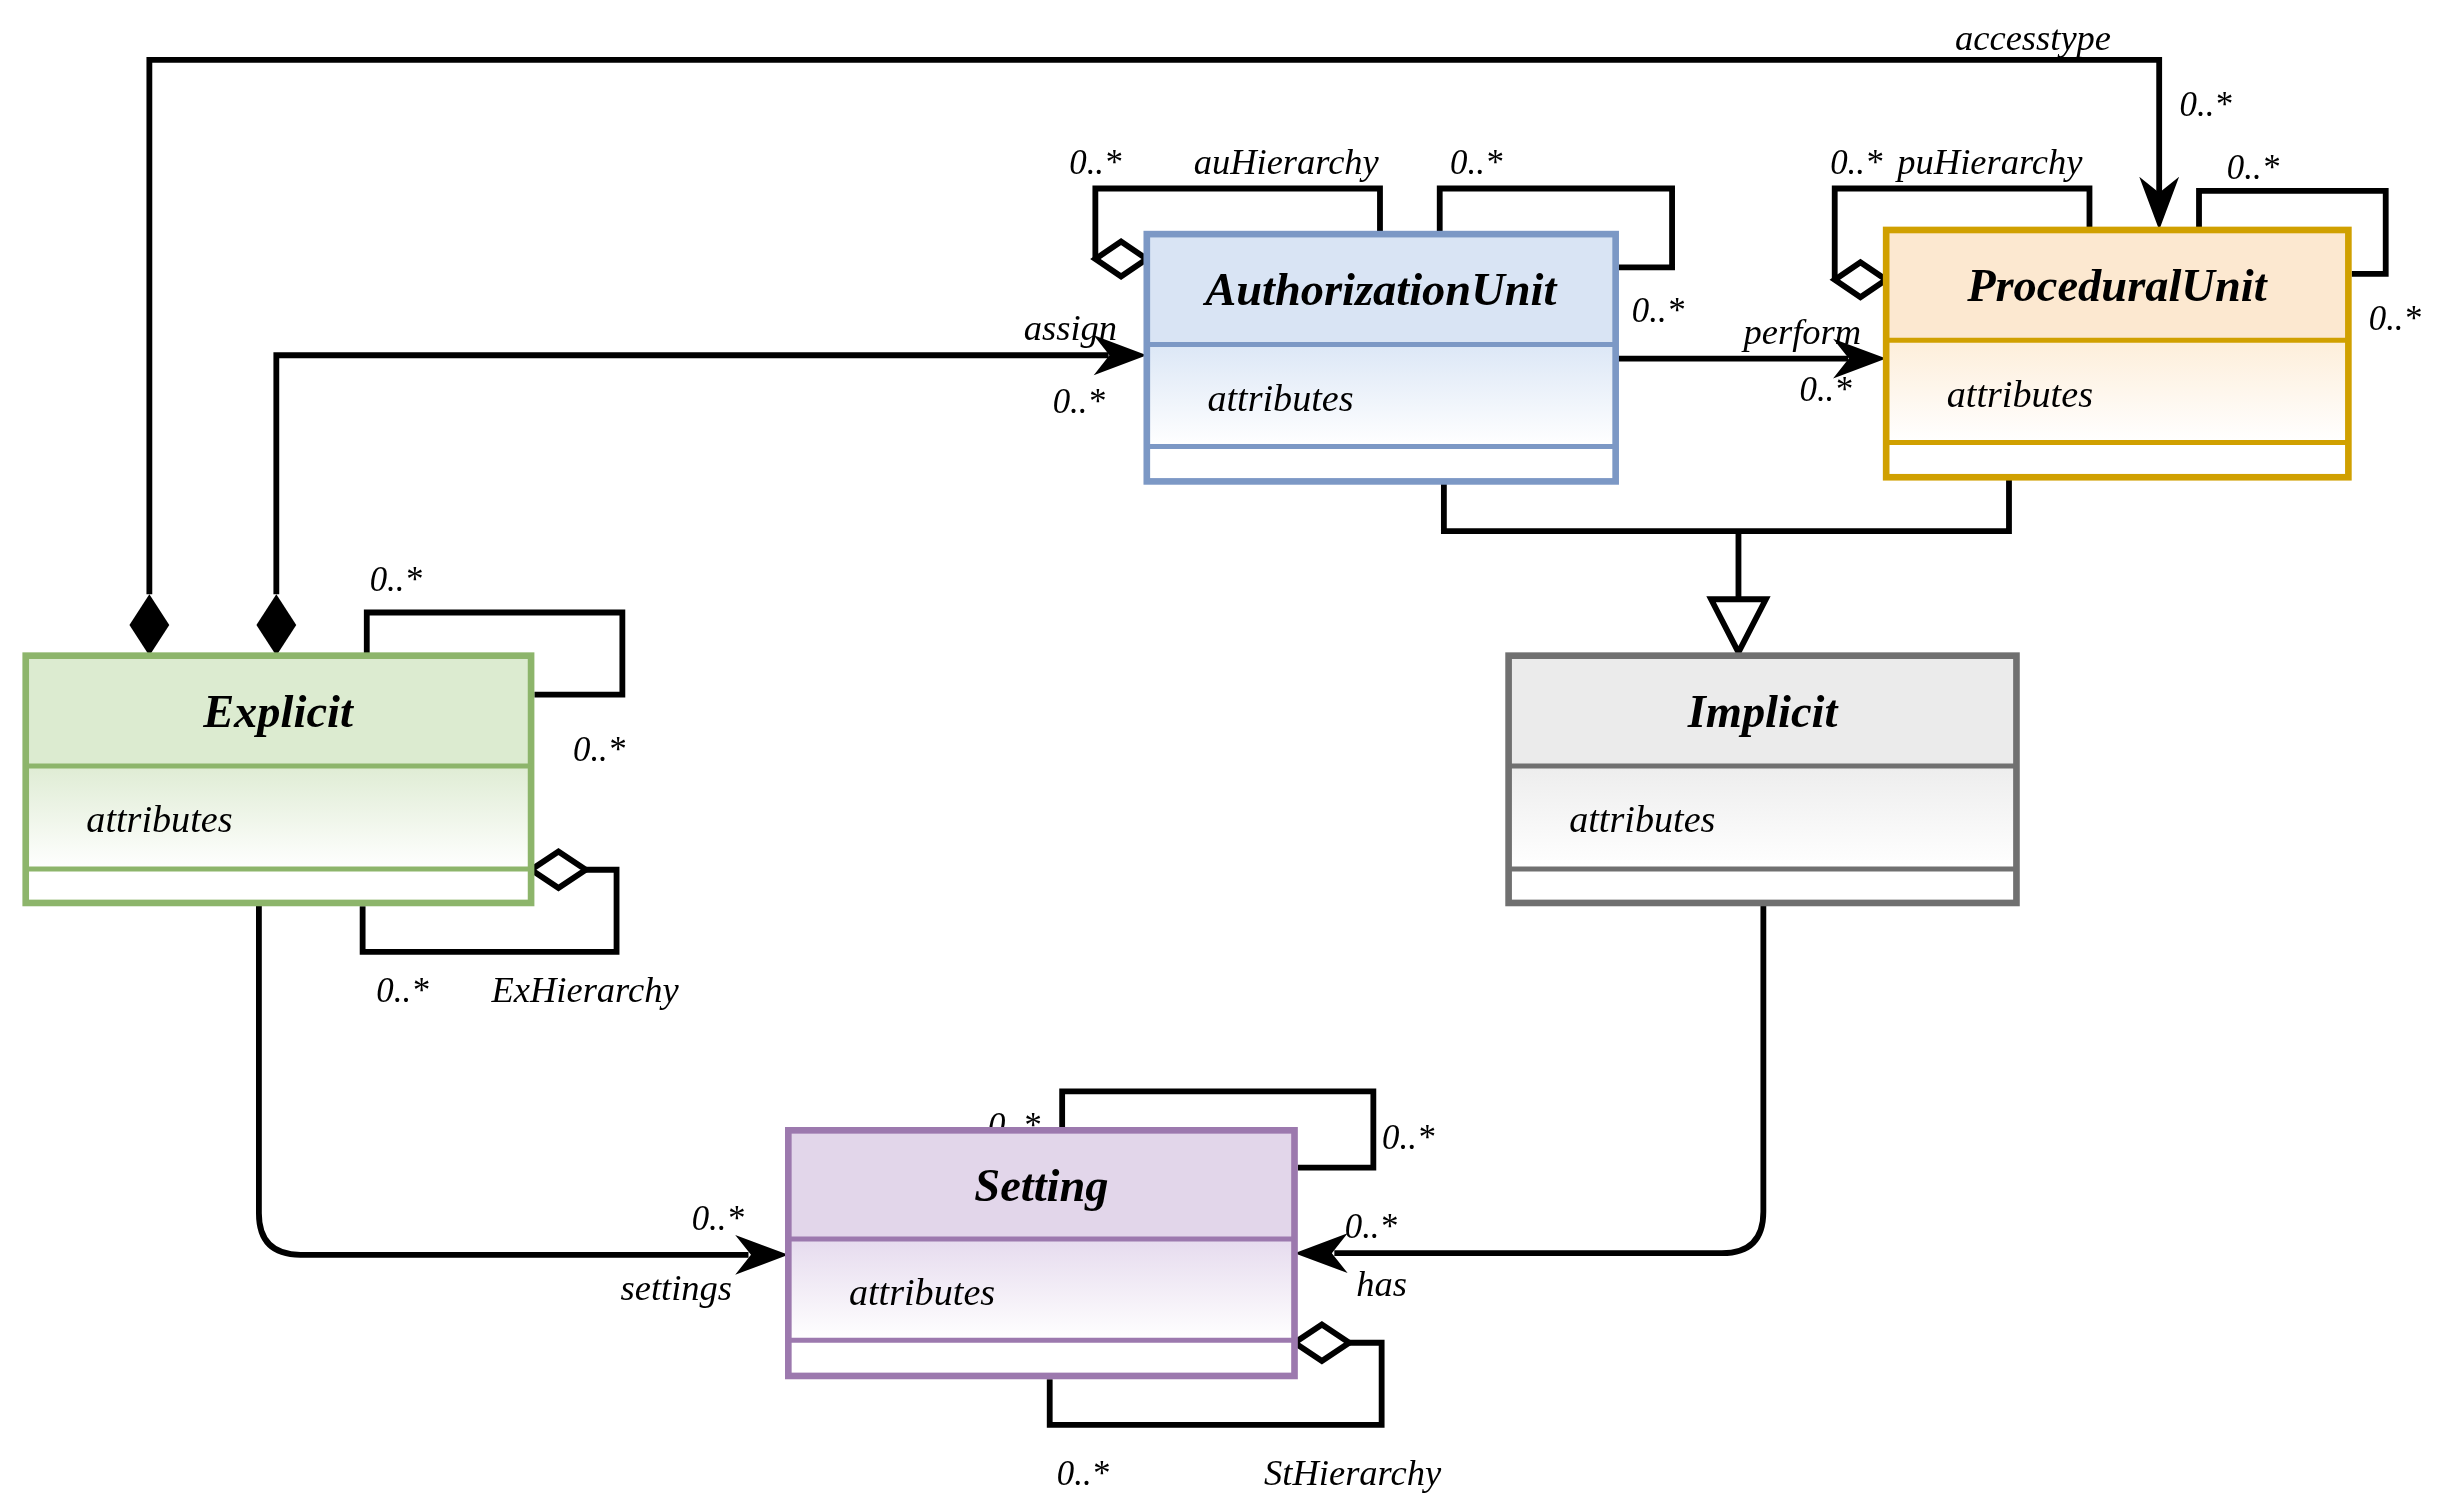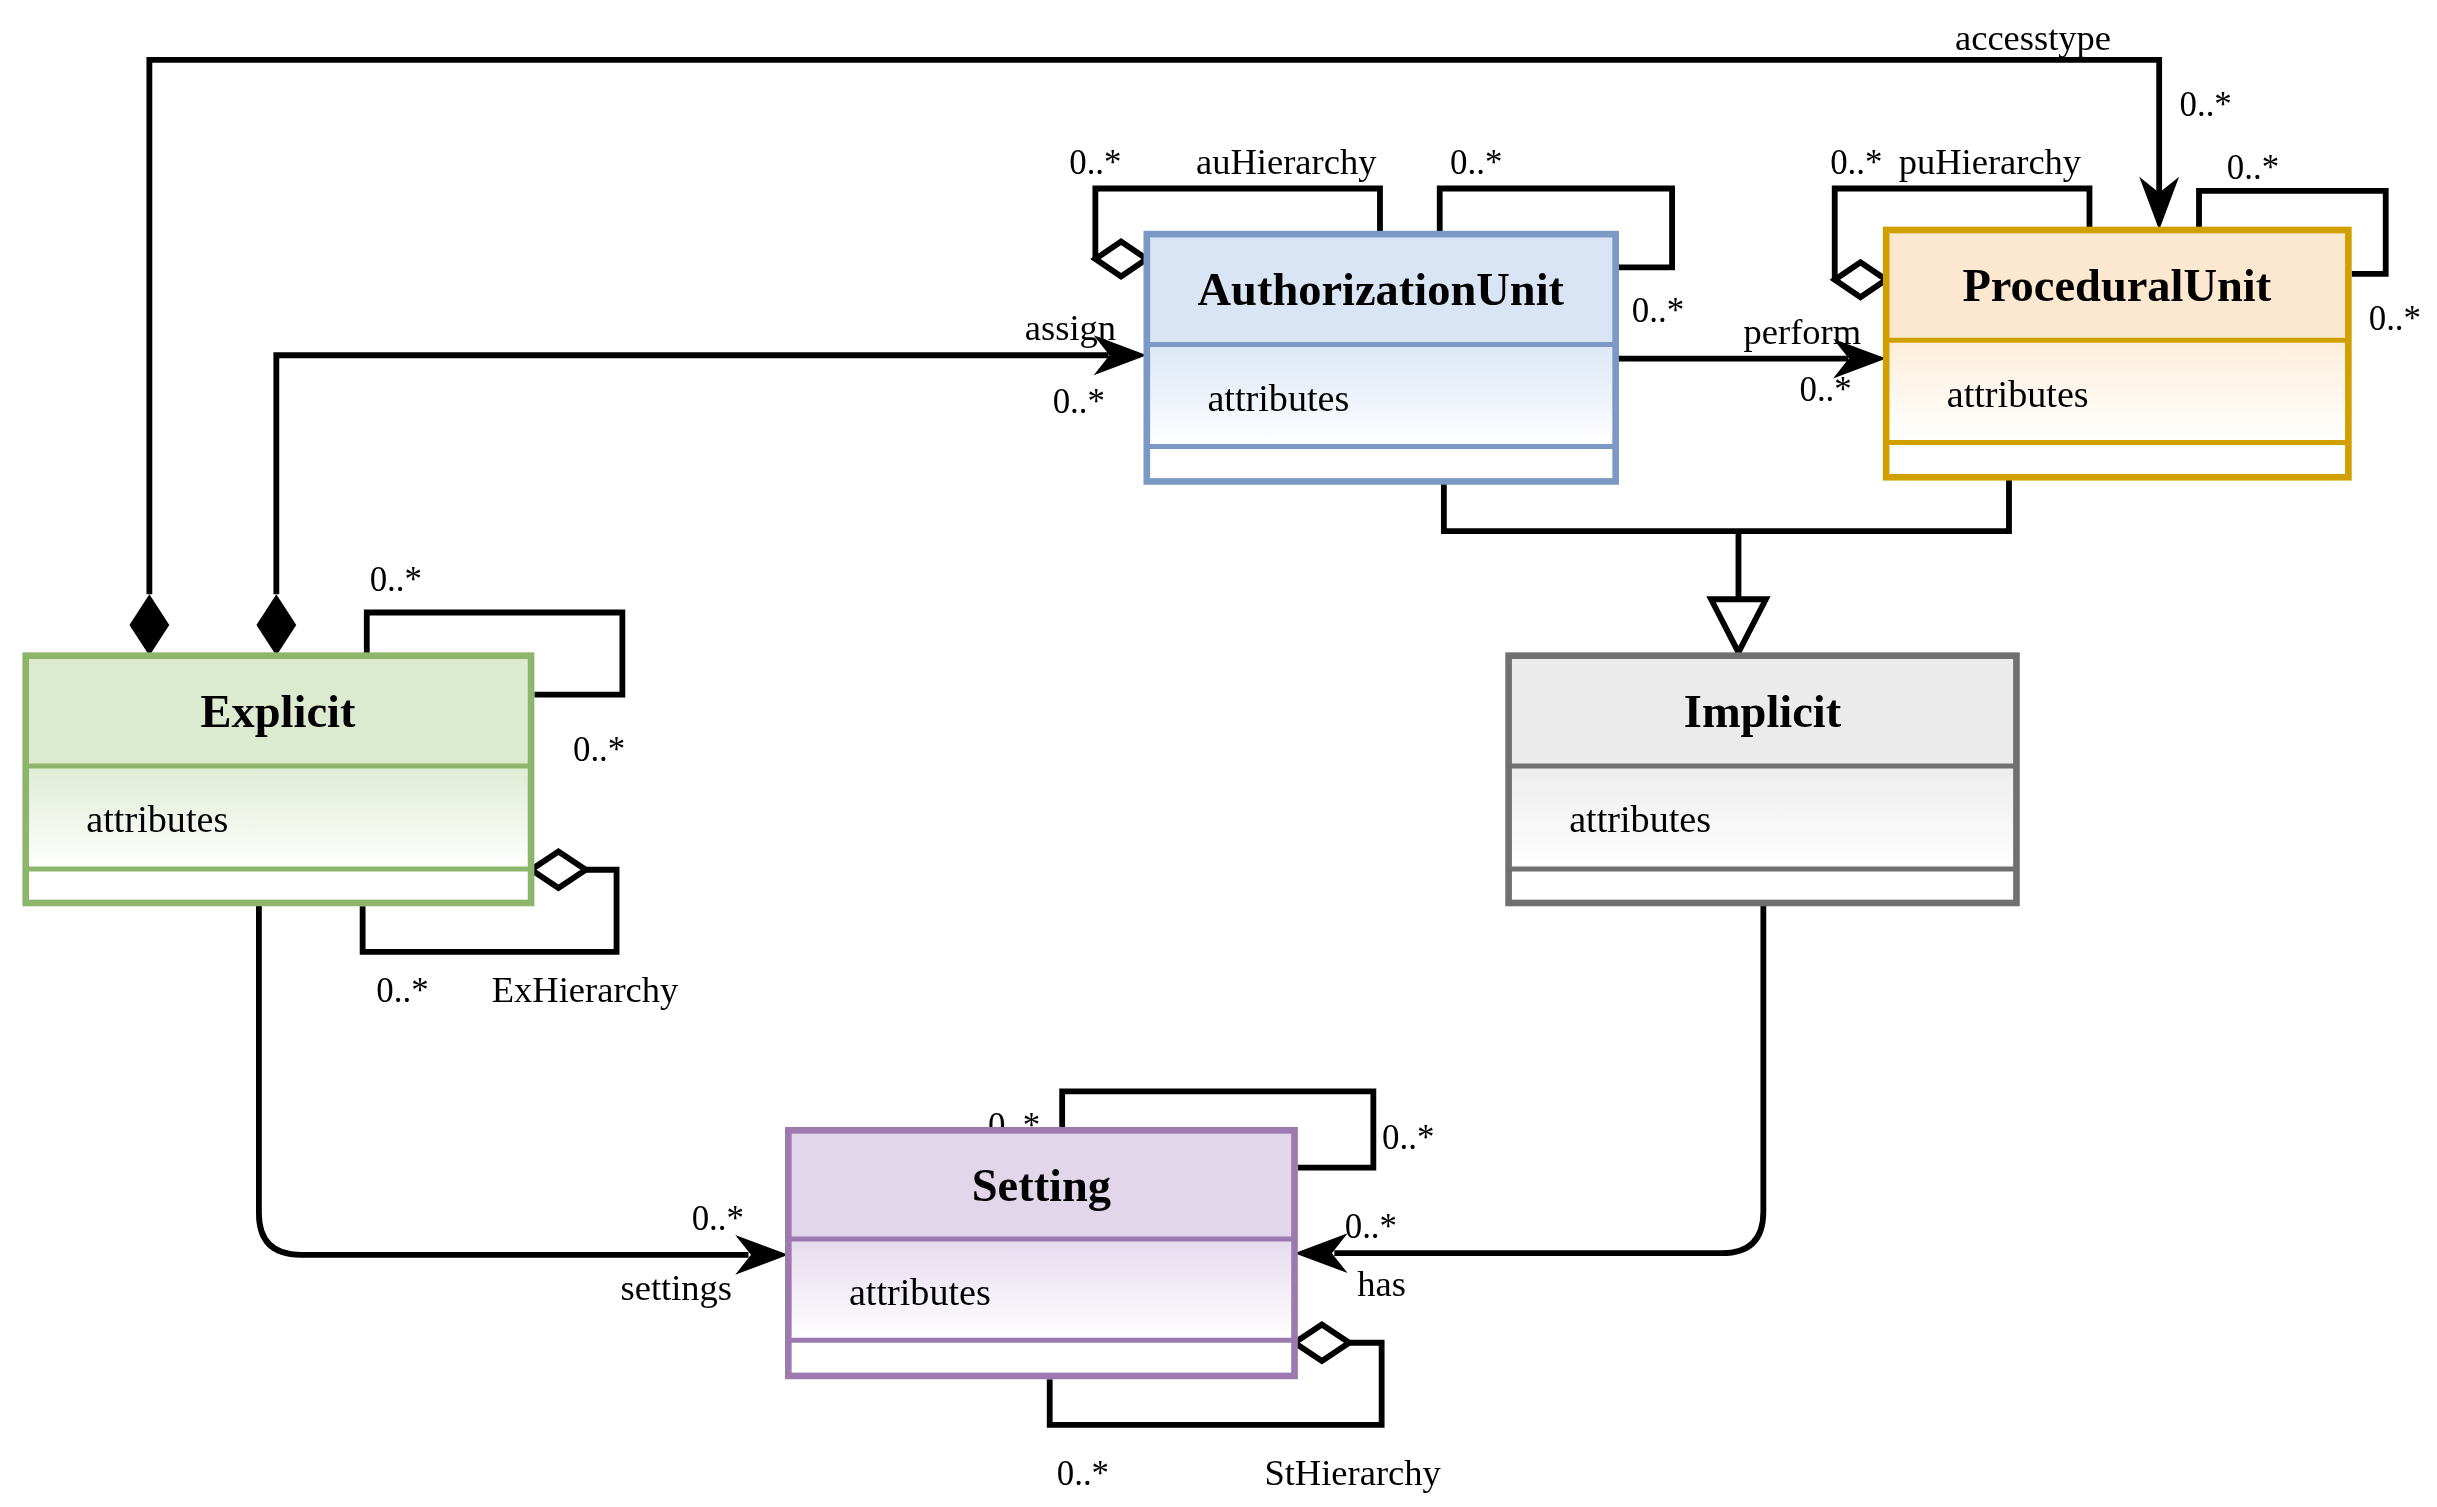--- a/index.html
+++ b/index.html
@@ -1,16 +1,16 @@
 <!DOCTYPE html>
 <html style="font-size:13.3px"><head>
 <meta charset="utf-8">
 <style>
   html,body{margin:0;padding:0;background:#ffffff;}
-  .stage{width:2392px;height:1508px;position:relative;}
+  .stage{width:2392px;height:1508px;position:relative;font-style:italic;}
   svg{display:block;}
   text{font-family:"Liberation Serif","DejaVu Serif",serif;fill:#000000;}
   .cls-title{font-size:56px;font-weight:bold;text-anchor:middle;}
   .cls-attr{font-size:46px;text-anchor:start;}
   .edge-label{font-size:44px;text-anchor:middle;}
   .mult{font-size:42px;text-anchor:middle;}
   .conn{stroke:#000000;stroke-width:7;fill:none;}
   .arrow{fill:#000000;stroke:none;}
   .holo{fill:#ffffff;stroke:#000000;stroke-width:7;}
   .comp{fill:#000000;stroke:none;}

